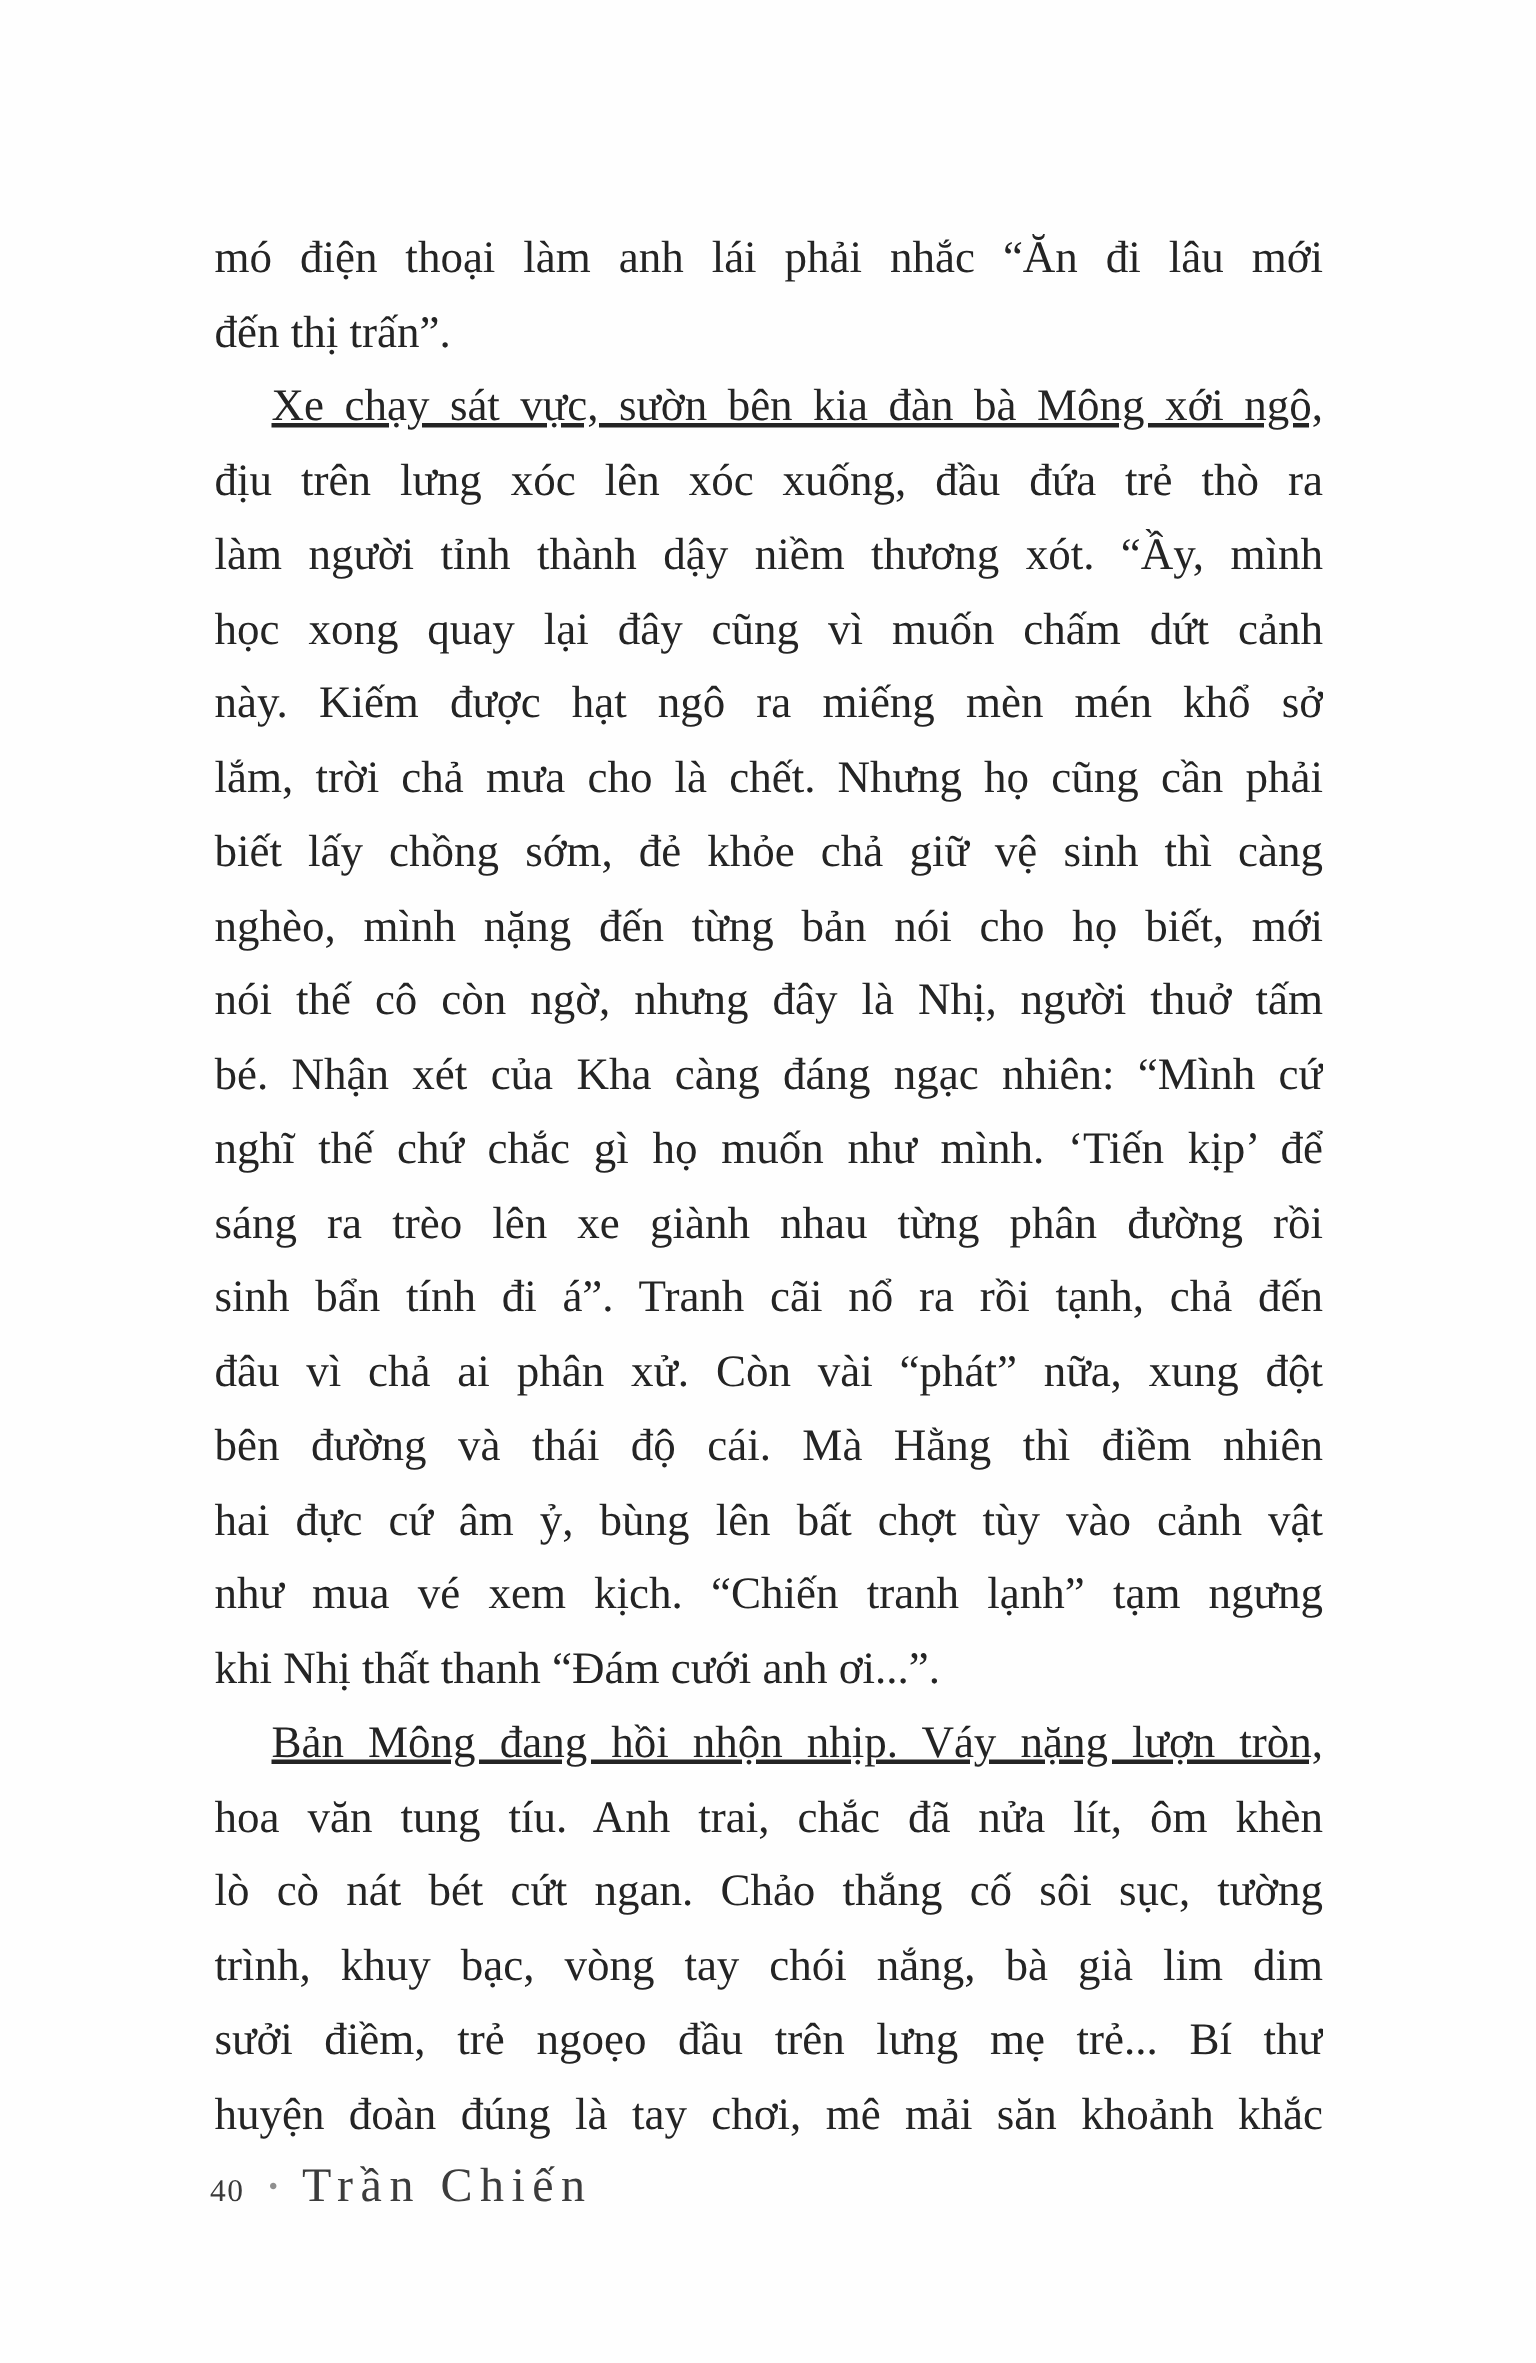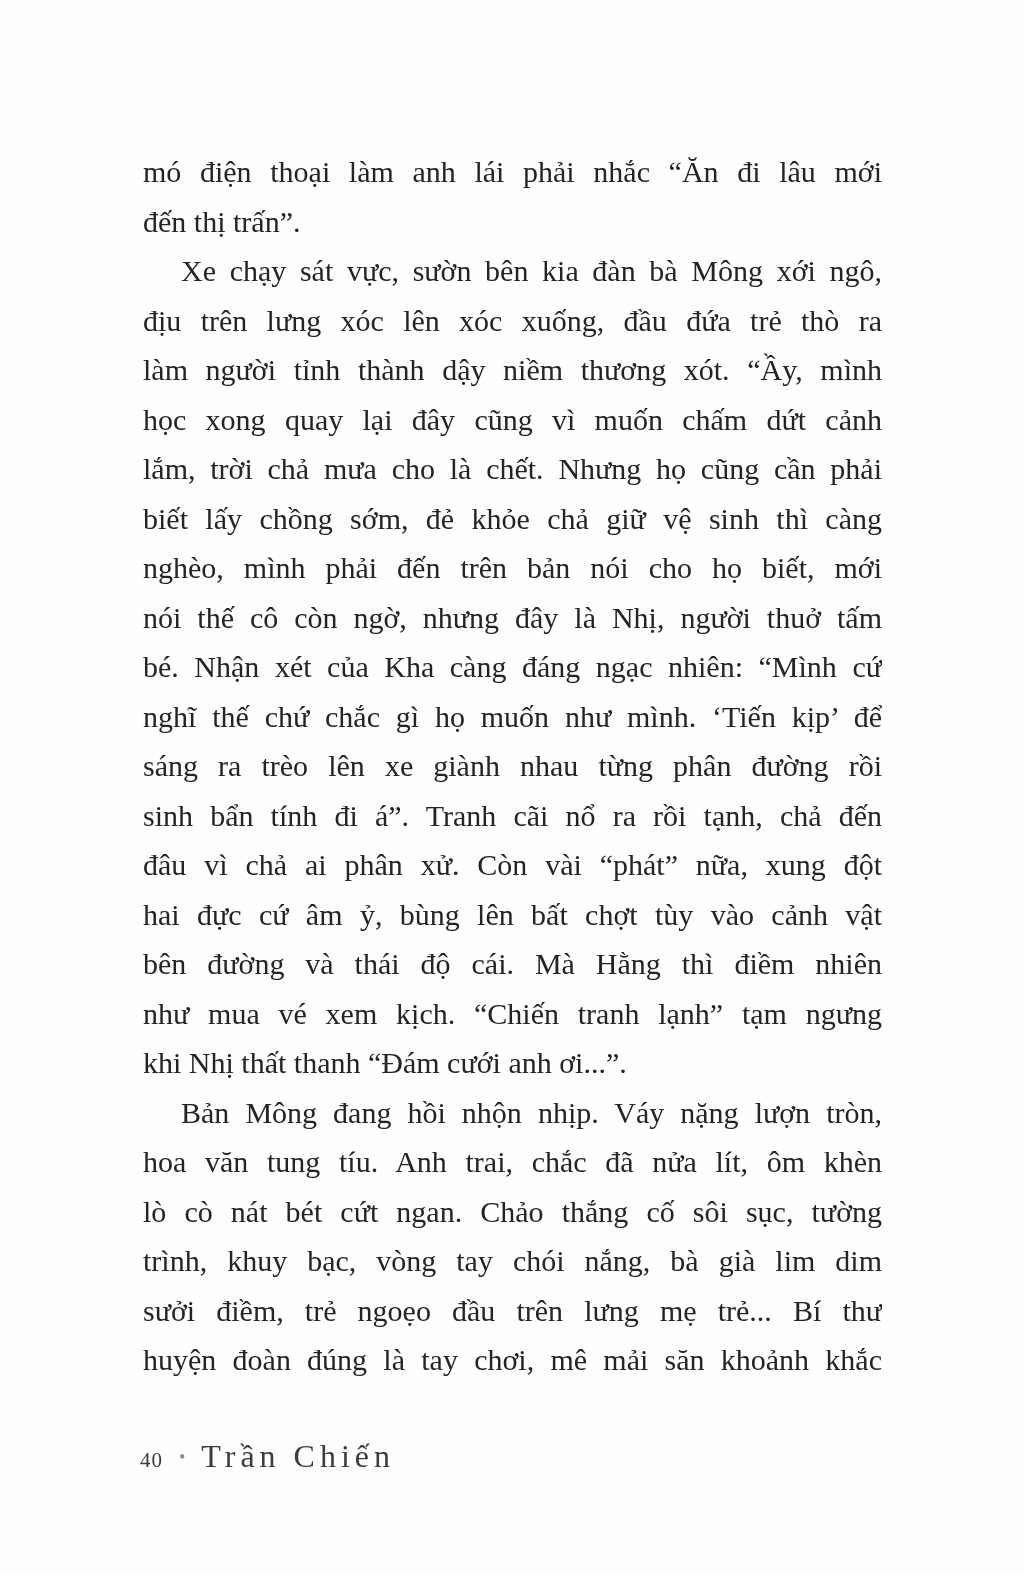--- a/index.html
+++ b/index.html
@@ -33,20 +33,21 @@
     text-align-last: justify;
     text-justify: inter-word;
     white-space: normal;
   }
   .line.endline {
     text-align: right;
     text-align-last: left;
   }
   .line.indent {
     text-indent: 38px;
+    text-decoration: underline;
   }
   .footer {
     position: absolute;
     left: 140px;
     top: 1438px;
     display: flex;
     align-items: baseline;
     color: #3a3a3a;
   }
   .footer .page-num {
@@ -73,31 +74,32 @@
 
   <main class="text-block">
 
     <p class="line">mó điện thoại làm anh lái phải nhắc “Ăn đi lâu mới</p>
     <p class="line endline">đến thị trấn”.</p>
 
     <p class="line indent">Xe chạy sát vực, sườn bên kia đàn bà Mông xới ngô,</p>
     <p class="line">địu trên lưng xóc lên xóc xuống, đầu đứa trẻ thò ra</p>
     <p class="line">làm người tỉnh thành dậy niềm thương xót. “Ầy, mình</p>
     <p class="line">học xong quay lại đây cũng vì muốn chấm dứt cảnh</p>
+    <p class="line">này. Kiếm được hạt ngô ra miếng mèn mén khổ sở</p>
     <p class="line">lắm, trời chả mưa cho là chết. Nhưng họ cũng cần phải</p>
     <p class="line">biết lấy chồng sớm, đẻ khỏe chả giữ vệ sinh thì càng</p>
-    <p class="line">nghèo, mình phải đến trên bản nói cho họ biết, mới</p>
+    <p class="line">nghèo, mình nặng đến từng bản nói cho họ biết, mới</p>
     <p class="line">nói thế cô còn ngờ, nhưng đây là Nhị, người thuở tấm</p>
     <p class="line">bé. Nhận xét của Kha càng đáng ngạc nhiên: “Mình cứ</p>
     <p class="line">nghĩ thế chứ chắc gì họ muốn như mình. ‘Tiến kịp’ để</p>
     <p class="line">sáng ra trèo lên xe giành nhau từng phân đường rồi</p>
     <p class="line">sinh bẩn tính đi á”. Tranh cãi nổ ra rồi tạnh, chả đến</p>
     <p class="line">đâu vì chả ai phân xử. Còn vài “phát” nữa, xung đột</p>
+    <p class="line">bên đường và thái độ cái. Mà Hằng thì điềm nhiên</p>
     <p class="line">hai đực cứ âm ỷ, bùng lên bất chợt tùy vào cảnh vật</p>
-    <p class="line">bên đường và thái độ cái. Mà Hằng thì điềm nhiên</p>
     <p class="line">như mua vé xem kịch. “Chiến tranh lạnh” tạm ngưng</p>
     <p class="line endline">khi Nhị thất thanh “Đám cưới anh ơi...”.</p>
 
     <p class="line indent">Bản Mông đang hồi nhộn nhịp. Váy nặng lượn tròn,</p>
     <p class="line">hoa văn tung tíu. Anh trai, chắc đã nửa lít, ôm khèn</p>
     <p class="line">lò cò nát bét cứt ngan. Chảo thắng cố sôi sục, tường</p>
     <p class="line">trình, khuy bạc, vòng tay chói nắng, bà già lim dim</p>
     <p class="line">sưởi điềm, trẻ ngoẹo đầu trên lưng mẹ trẻ... Bí thư</p>
     <p class="line">huyện đoàn đúng là tay chơi, mê mải săn khoảnh khắc</p>
   </main>

